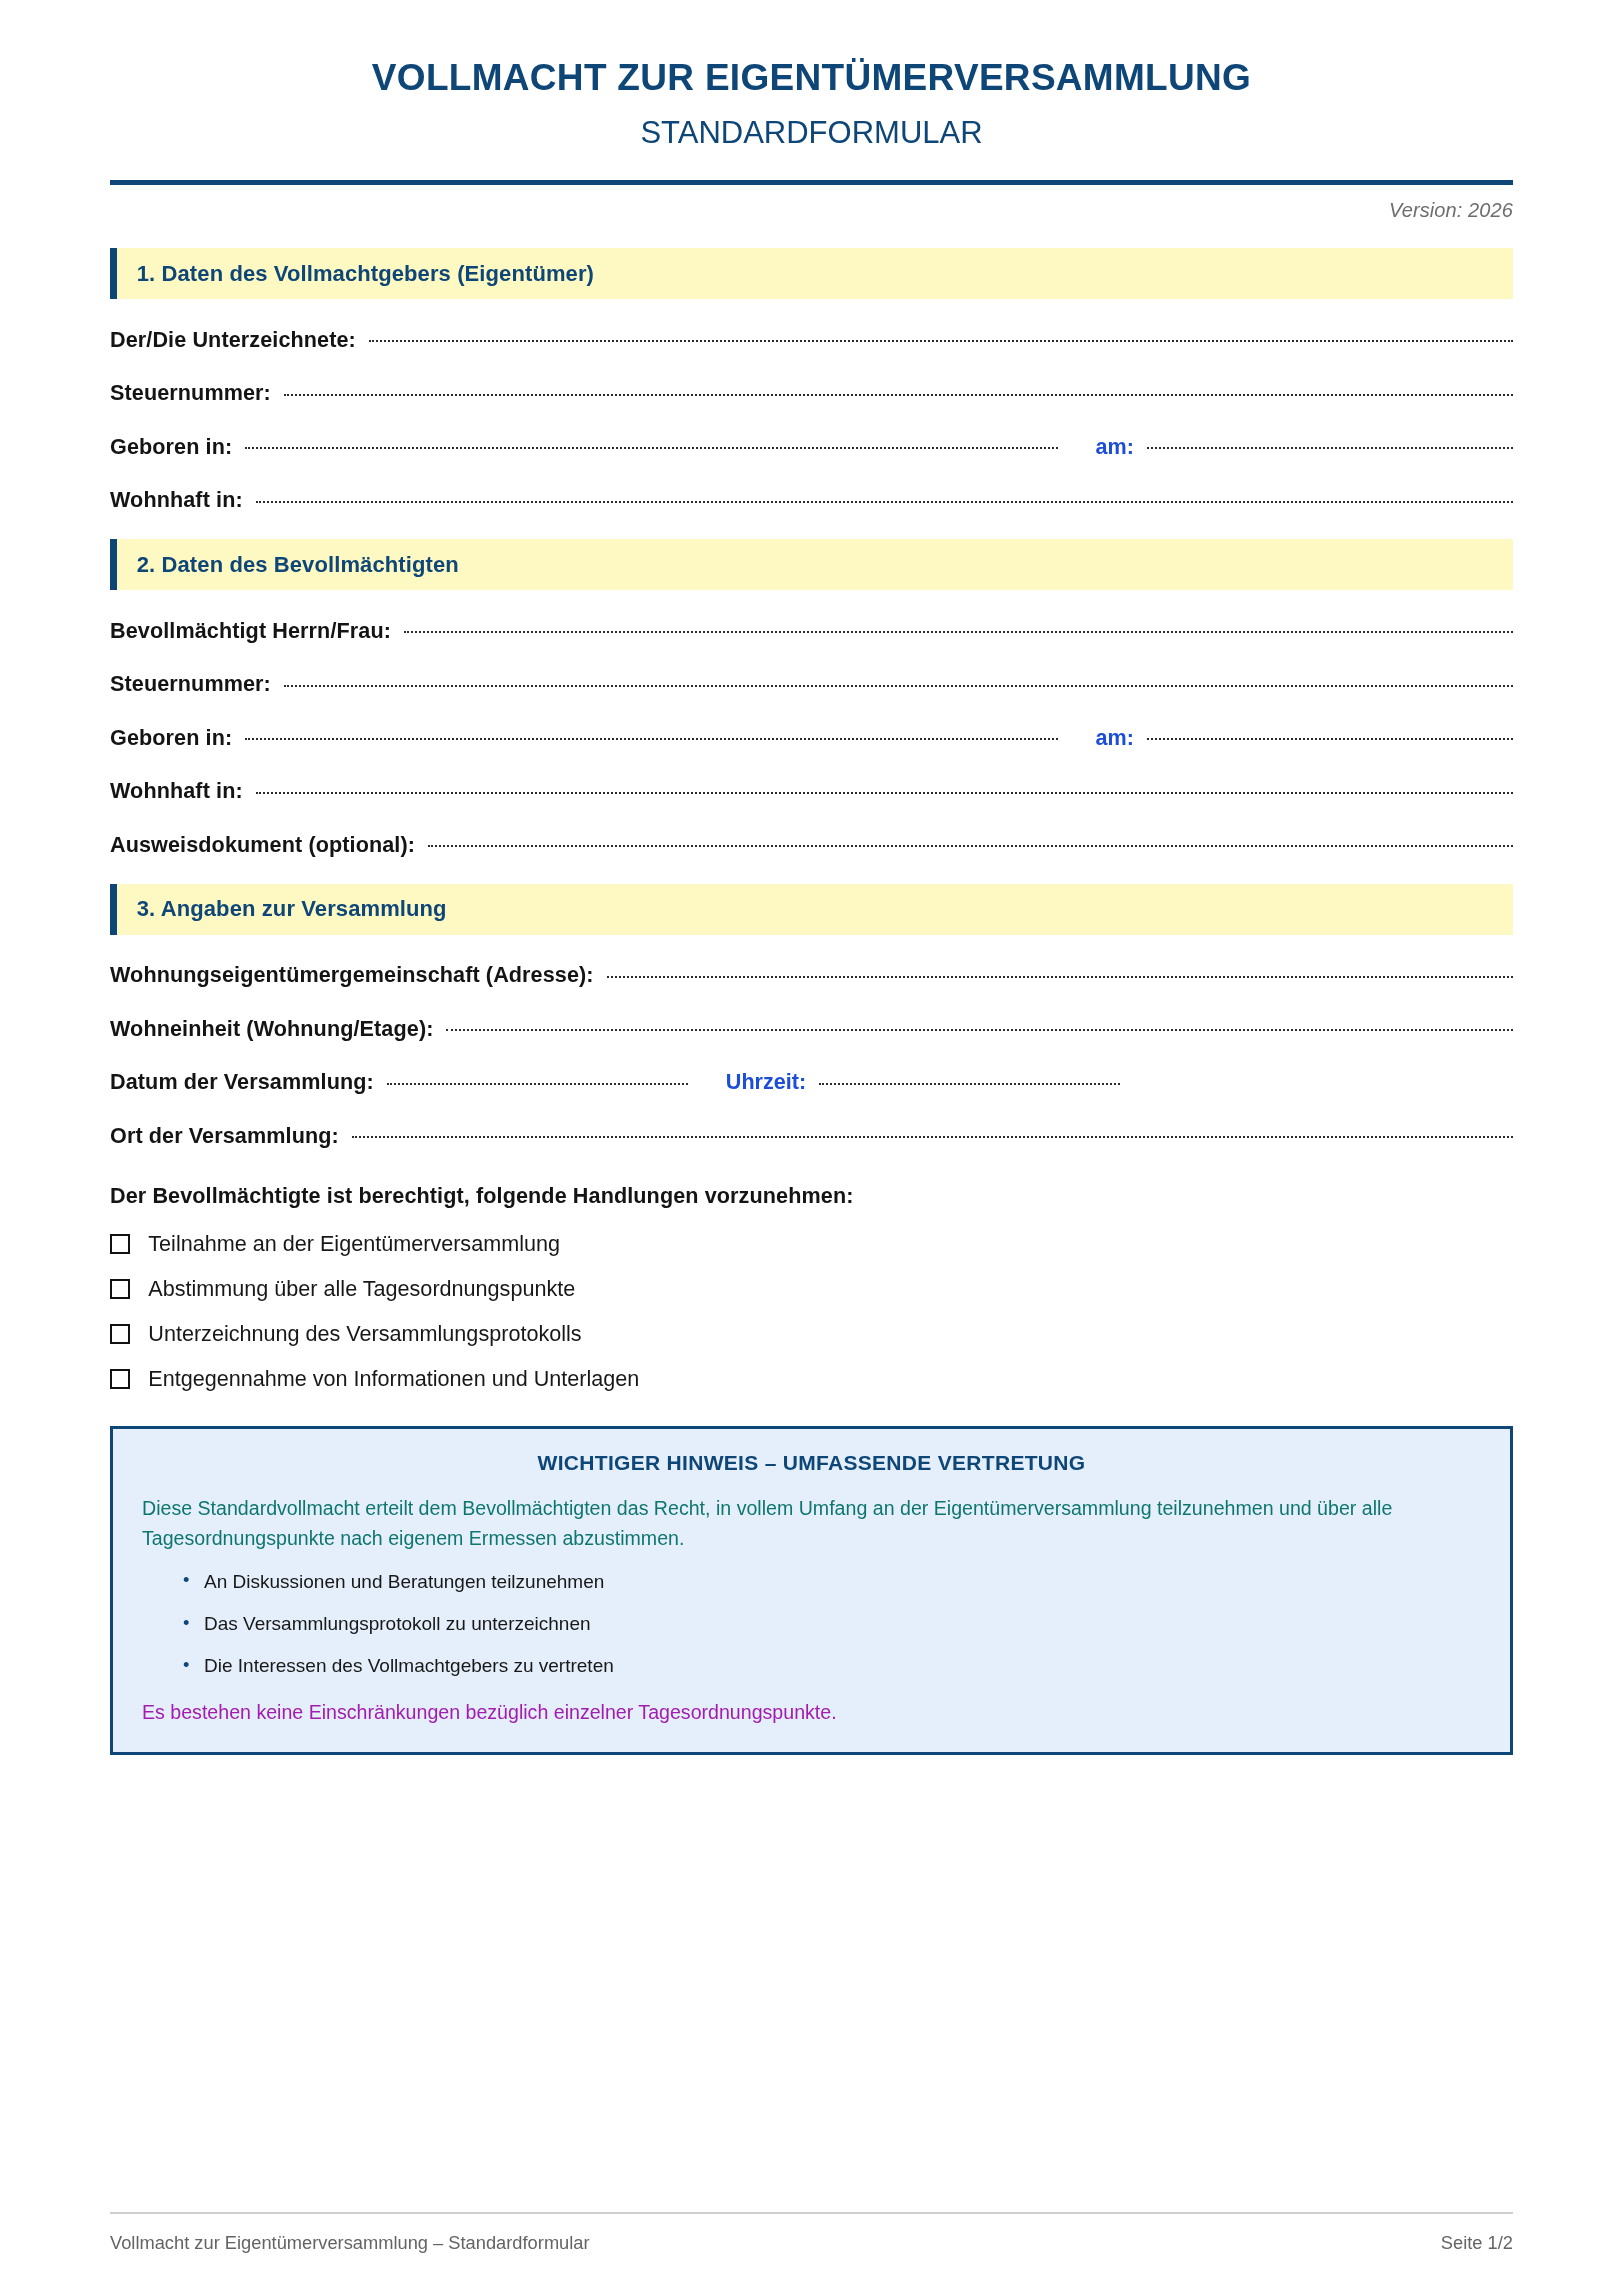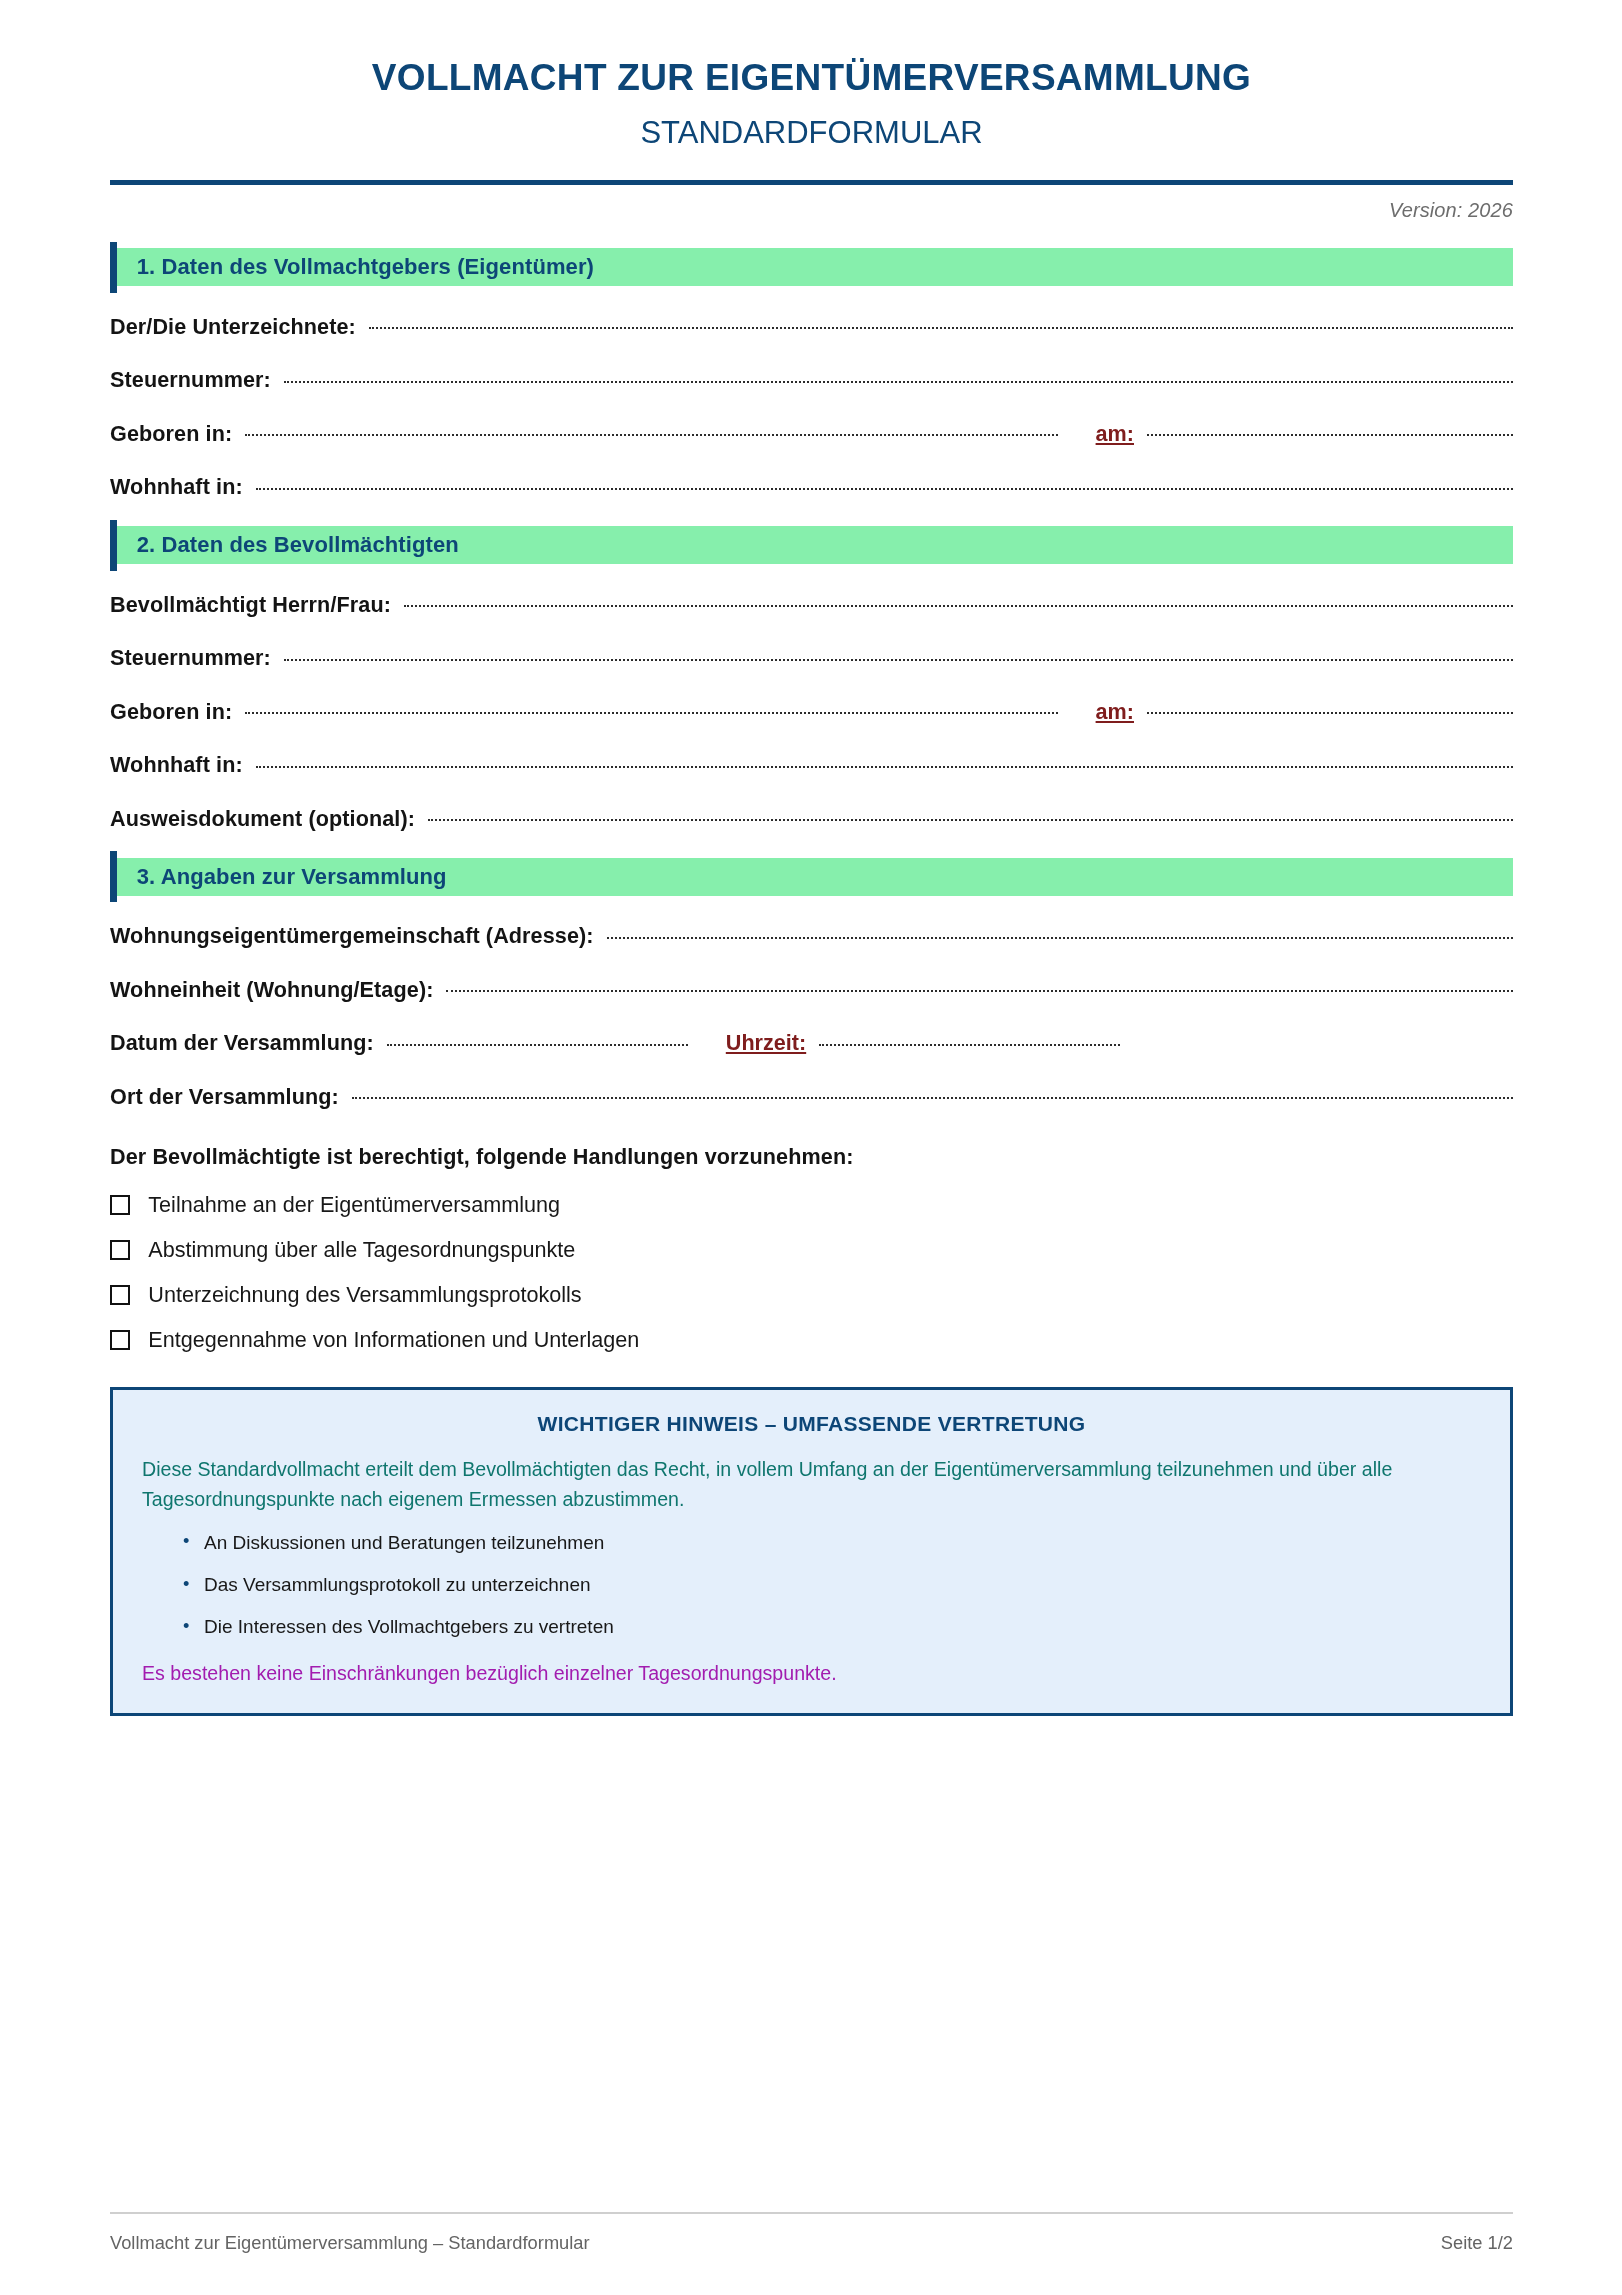--- a/index.html
+++ b/index.html
@@ -53,23 +53,23 @@
     text-align: right;
     font-style: italic;
     font-size: 20px;
     color: #6d6d6d;
     padding-top: 14.4px;
     letter-spacing: 0.1px;
   }
 
   
   .section-header {
-    background: #86efac;
+    background: #fef9c3;
     margin-top: 26px;
-    height: 38px;
+    height: 51px;
     display: flex;
     align-items: center;
     position: relative;
   }
   .section-accent {
     width: 7.2px;
     height: 51px;
     background: #0d4677;
     flex: 0 0 auto;
   }
@@ -102,25 +102,24 @@
     border-bottom: 2.6px dotted #2b2b2b;
     position: relative;
     top: -4.6px;
     height: 0;
   }
   .leader.fixed-460 { flex: 0 0 301px; }
   .leader.fixed-560 { flex: 0 0 366px; }
   .gap-label {
     font-size: 21.6px;
     font-weight: bold;
-    color: #7f1d1d;
+    color: #1d4ed8;
     white-space: nowrap;
     flex: 0 0 auto;
     margin-left: 38px;
-    text-decoration: underline;
   }
 
   
   .perm-prompt {
     font-size: 21.6px;
     font-weight: bold;
     color: #141414;
     margin-top: 34px;
     letter-spacing: 0.1px;
   }

